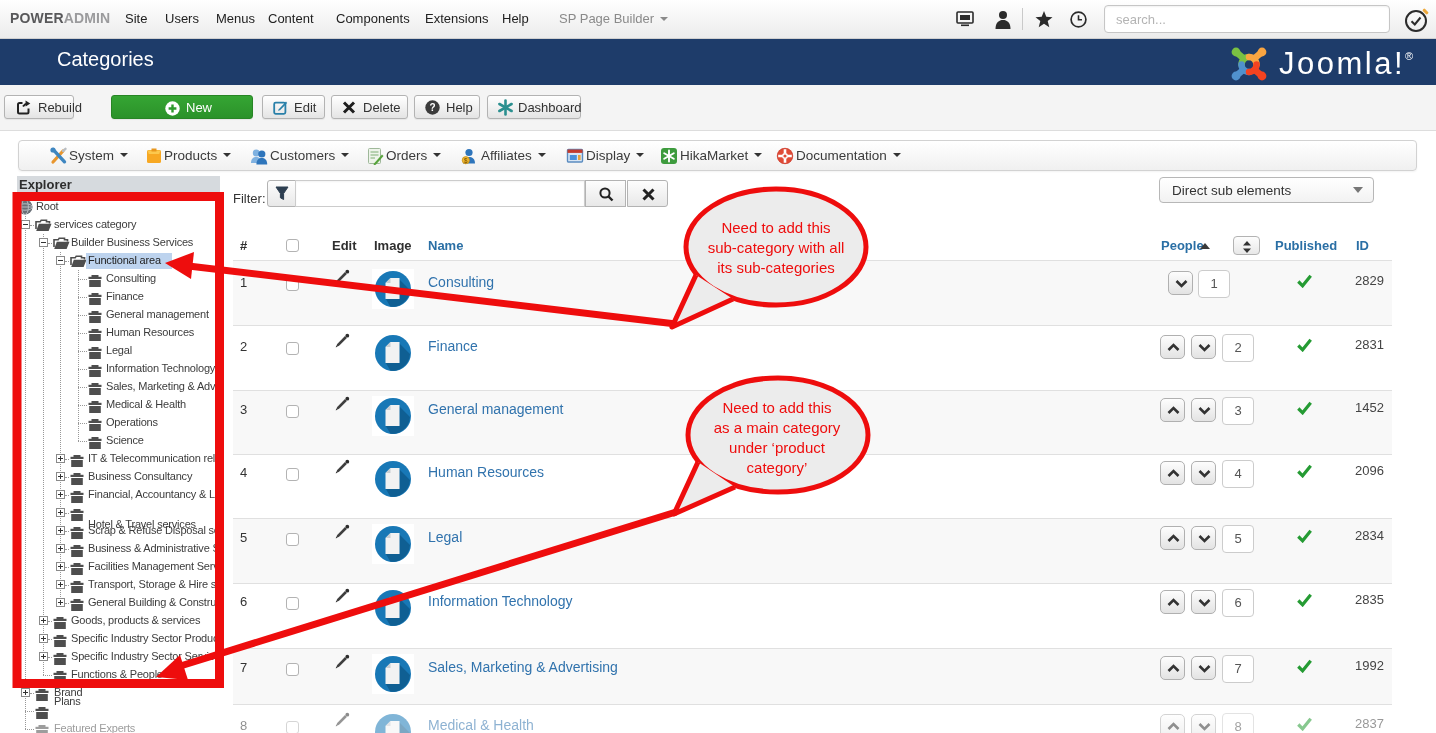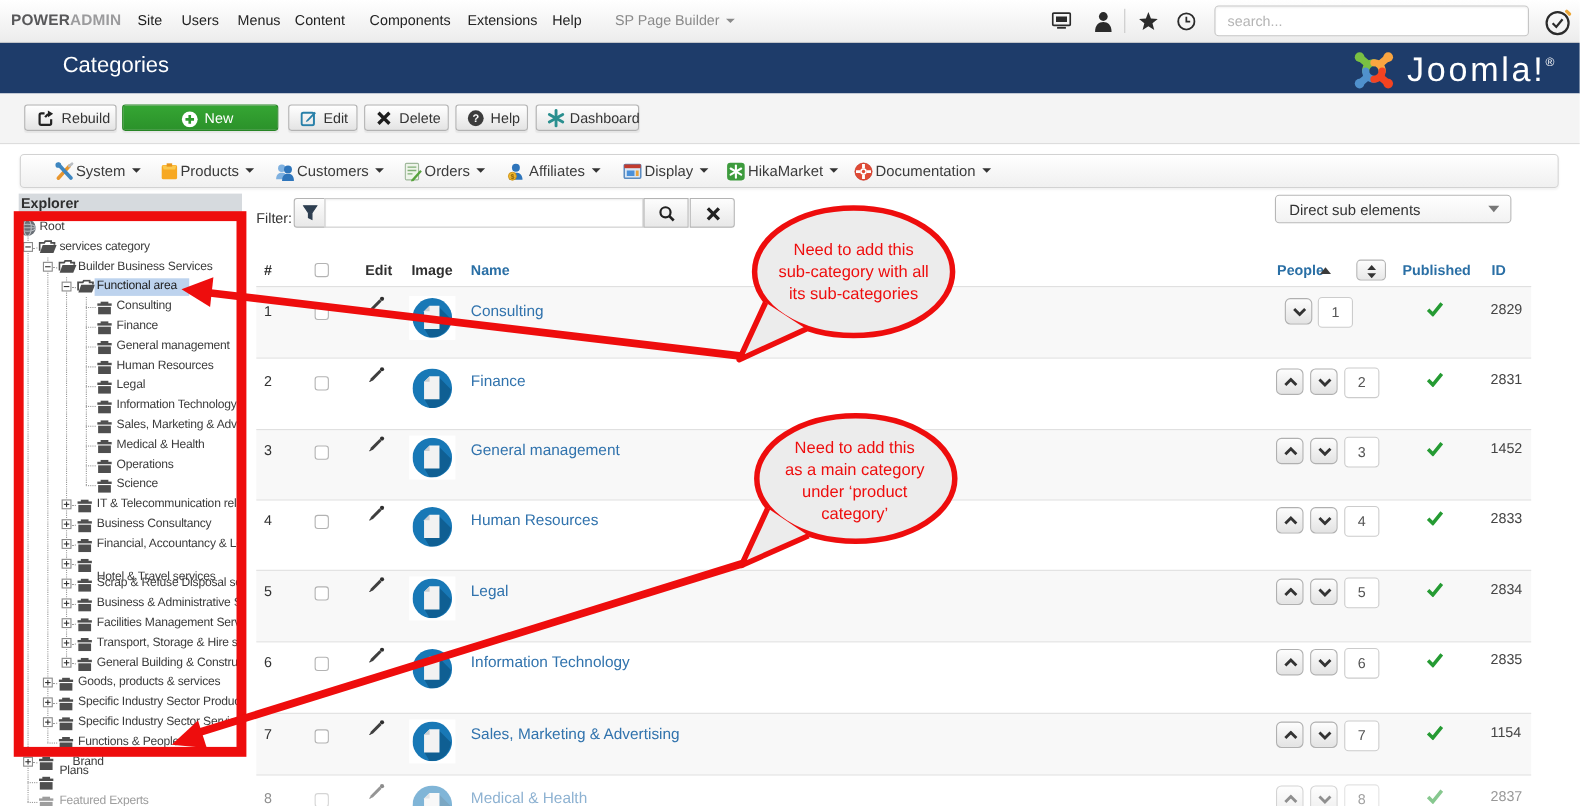--- a/index.html
+++ b/index.html
@@ -92,21 +92,21 @@
 <circle cx="7" cy="31" r="4.4" fill="#5091cd"></circle>
       <path d="M7 31 L13.5 25.5" stroke="#5091cd" stroke-width="6.5"></path>
 <path d="M20 27 A7.5 7.5 0 0 1 12.5 19.5" stroke="#5091cd" stroke-width="6.5"></path>
 <circle cx="33" cy="31" r="4.4" fill="#f44321"></circle>
       <path d="M33 31 L26.5 25.5" stroke="#f44321" stroke-width="6.5"></path>
 <path d="M27.5 19.5 A7.5 7.5 0 0 1 20 27" stroke="#f44321" stroke-width="6.5"></path>
 </g>
   </svg>
 <div class="a nw" style="left:1279px;top:46px;font-size:31px;color:#fff;letter-spacing:2.5px;">Joomla!<span style="font-size:11px;vertical-align:14px;">®</span></div>
 <div class="a" id="tband"></div>
-<div class="a tbtn" style="left:22px;width:84px;">
+<div class="a tbtn" style="left:4px;width:70px;">
     <svg style="position:absolute;left:11px;top:4px;" width="15" height="15" viewBox="0 0 15 15">
 <path d="M12.5 8.5 V12 Q12.5 13.5 11 13.5 H3.5 Q2 13.5 2 12 V4.5 Q2 3 3.5 3 H6.5" fill="none" stroke="#222" stroke-width="2"></path>
 <path d="M7 6.5 Q9 3.8 11.5 3.6" fill="none" stroke="#222" stroke-width="2"></path>
 <path d="M9.5 0.5 L14.3 3.4 L9.7 6.6 Z" fill="#222"></path>
     </svg>
     <span class="lbl" style="left:33px;">Rebuild</span>
   </div>
 <div class="a tbtn" style="left:111px;width:142px;background:linear-gradient(#35a533,#2b922a);border-color:#278525;color:#fff;">
 <svg style="position:absolute;left:53px;top:4.5px;" width="15" height="15" viewBox="0 0 15 15">
 <circle cx="7.5" cy="7.5" r="7.2" fill="#fff"></circle>
@@ -459,21 +459,21 @@
     <div class="hd" style="left:30px;top:500px;width:4px;"></div>
     <div class="exp plus" style="left:20.5px;top:495px;">
       <i></i>
       <u></u>
     </div>
     <div class="a" style="left:35px;top:494px;"><svg width="14" height="12" viewBox="0 0 14 12">
 <rect x="3.5" y="0" width="7" height="2.4" fill="#4e4e4e"></rect>
 <rect x="0.5" y="1.8" width="13" height="2.2" fill="#4e4e4e"></rect>
 <rect x="1.2" y="5" width="11.6" height="7" fill="#4e4e4e"></rect>
       </svg></div>
-    <div class="tl" style="left:54px;top:493px;color:#3c3c3c;margin-left:12px;">Brand</div>
+    <div class="tl" style="left:54px;top:493px;color:#3c3c3c;">Brand</div>
     <div class="hd" style="left:25px;top:518px;width:9px;"></div>
     <div class="a" style="left:35px;top:512px;"><svg width="14" height="12" viewBox="0 0 14 12">
 <rect x="3.5" y="0" width="7" height="2.4" fill="#4e4e4e"></rect>
 <rect x="0.5" y="1.8" width="13" height="2.2" fill="#4e4e4e"></rect>
 <rect x="1.2" y="5" width="11.6" height="7" fill="#4e4e4e"></rect>
       </svg></div>
     <div class="tl" style="left:54px;top:502px;color:#3c3c3c;">Plans</div>
     <div class="hd" style="left:25px;top:536px;width:9px;"></div>
     <div class="a" style="left:35px;top:530px;"><svg width="14" height="12" viewBox="0 0 14 12">
 <rect x="3.5" y="0" width="7" height="2.4" fill="#9d9d9d"></rect>
@@ -637,21 +637,21 @@
     </div>
 <div class="obtn" style="left:1191px;top:461px;">
       <svg style="position:absolute;left:6px;top:7px;" width="13" height="9" viewBox="0 0 13 9">
         <path d="M1.5 2 L6.5 7 L11.5 2" fill="none" stroke="#333" stroke-width="2.6"></path>
       </svg>
     </div>
 <div class="oinp" style="left:1222px;top:460px;">4</div>
 <div class="a" style="left:1297px;top:464px;"><svg width="15" height="14" viewBox="0 0 15 14">
 <path d="M1.3 7.5 L5.6 11.8 L13.7 1.8" fill="none" stroke="#259b33" stroke-width="3.2"></path>
       </svg></div>
-<div class="a idt" style="left:1355px;top:463px;">2833</div>
+<div class="a idt" style="left:1355px;top:463px;">2096</div>
 </div>
 <div class="a" style="left:233px;top:518px;width:1159px;height:65px;background:#f8f8f8;border-top:1px solid #e0e0e0;"></div>
 <div class="a" style="left:0;top:0;">
 <div class="a row-num" style="left:240px;top:530px;">5</div>
 <div class="cb" style="left:286px;top:533px;"></div>
 <div class="a" style="left:334px;top:524px;"><svg width="16" height="16" viewBox="0 0 16 16">
 <path d="M1.8 14.2 L3.2 10.9 L11 3.1 L12.9 5 L5.1 12.8 Z" fill="#3f3f3f"></path>
 <circle cx="13.3" cy="2.7" r="1.9" fill="#2e2e2e"></circle>
 <path d="M1.8 14.2 L3 13.9 L2.1 13 Z" fill="#222"></path>
       </svg></div>
@@ -736,21 +736,21 @@
     </div>
 <div class="obtn" style="left:1191px;top:656px;">
       <svg style="position:absolute;left:6px;top:7px;" width="13" height="9" viewBox="0 0 13 9">
         <path d="M1.5 2 L6.5 7 L11.5 2" fill="none" stroke="#333" stroke-width="2.6"></path>
       </svg>
     </div>
 <div class="oinp" style="left:1222px;top:655px;">7</div>
 <div class="a" style="left:1297px;top:659px;"><svg width="15" height="14" viewBox="0 0 15 14">
 <path d="M1.3 7.5 L5.6 11.8 L13.7 1.8" fill="none" stroke="#259b33" stroke-width="3.2"></path>
       </svg></div>
-<div class="a idt" style="left:1355px;top:658px;">1154</div>
+<div class="a idt" style="left:1355px;top:658px;">1992</div>
 </div>
 <div class="a" style="left:233px;top:704px;width:1159px;height:29px;background:#ffffff;border-top:1px solid #e0e0e0;"></div>
 <div class="a" style="left:0;top:0; opacity:.55;">
 <div class="a row-num" style="left:240px;top:718px;">8</div>
 <div class="cb" style="left:286px;top:721px;"></div>
 <div class="a" style="left:334px;top:712px;"><svg width="16" height="16" viewBox="0 0 16 16">
 <path d="M1.8 14.2 L3.2 10.9 L11 3.1 L12.9 5 L5.1 12.8 Z" fill="#3f3f3f"></path>
 <circle cx="13.3" cy="2.7" r="1.9" fill="#2e2e2e"></circle>
 <path d="M1.8 14.2 L3 13.9 L2.1 13 Z" fill="#222"></path>
       </svg></div>

